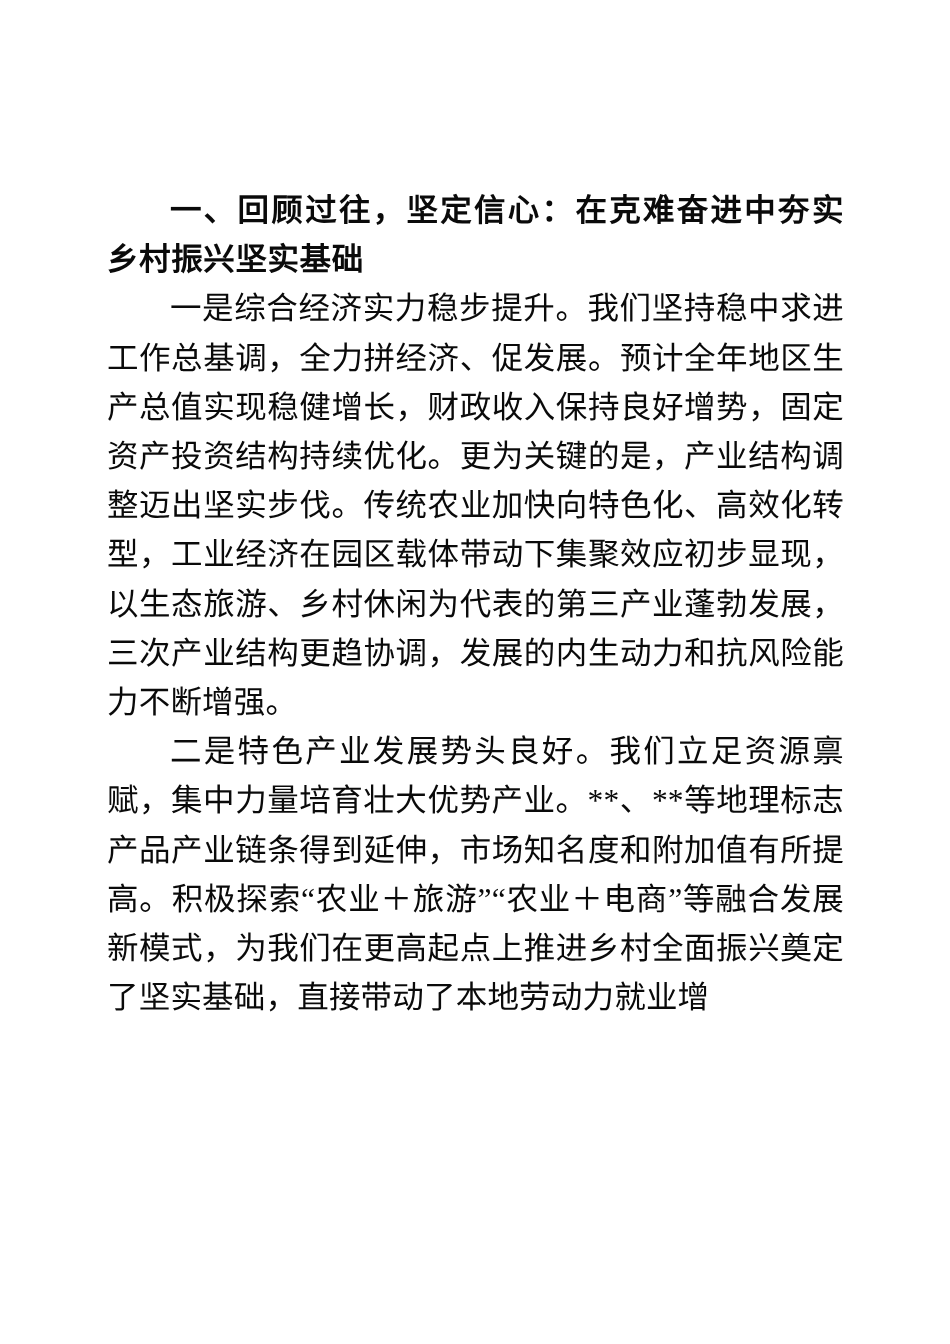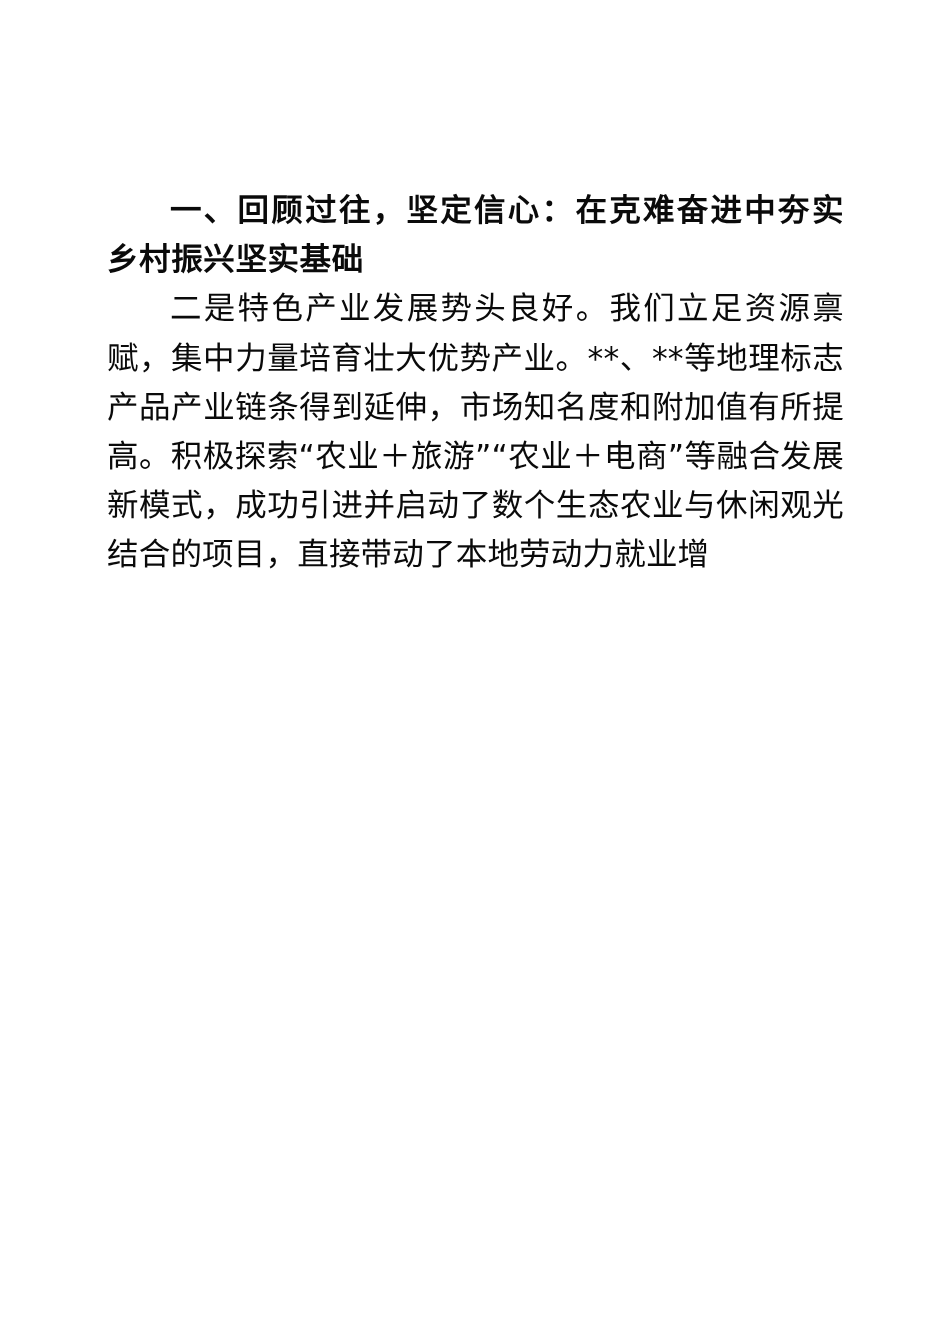--- a/index.html
+++ b/index.html
@@ -30,35 +30,37 @@
   .para {
     margin: 0;
     font-size: 31.5px;
     line-height: 49.2px;
     letter-spacing: 0.2px;
     text-align: justify;
     text-justify: inter-character;
     text-indent: 2em;
     word-break: break-all;
     color: #0a0a0a;
+    font-family: Liberation Serif, serif;
   }
   .para.heading {
     font-weight: 700;
     letter-spacing: 0.6px;
   }
   .para.body {
     font-weight: 400;
   }
 </style>
 </head>
 <body>
 
 <div class="page">
   <div class="content">
 
     <p class="para heading">一、回顾过往，坚定信心：在克难奋进中夯实乡村振兴坚实基础</p>
 
 
+    <p class="para body">一是综合经济实力稳步提升。我们坚持稳中求进工作总基调，全力拼经济、促发展。预计全年地区生产总值实现稳健增长，财政收入保持良好增势，固定资产投资结构持续优化。更为关键的是，产业结构调整迈出坚实步伐。传统农业加快向特色化、高效化转型，工业经济在园区载体带动下集聚效应初步显现，以生态旅游、乡村休闲为代表的第三产业蓬勃发展，三次产业结构更趋协调，发展的内生动力和抗风险能力不断增强。</p>
 
-    <p class="para body">二是特色产业发展势头良好。我们立足资源禀赋，集中力量培育壮大优势产业。**、**等地理标志产品产业链条得到延伸，市场知名度和附加值有所提高。积极探索“农业＋旅游”“农业＋电商”等融合发展新模式，成功引进并启动了数个生态农业与休闲观光结合的项目，直接带动了本地劳动力就业增</p>
+    <p class="para body">二是特色产业发展势头良好。我们立足资源禀赋，集中力量培育壮大优势产业。**、**等地理标志产品产业链条得到延伸，市场知名度和附加值有所提高。积极探索“农业＋旅游”“农业＋电商”等融合发展新模式，为我们在更高起点上推进乡村全面振兴奠定了坚实基础，直接带动了本地劳动力就业增</p>
 
   </div>
 </div>
 
 </body></html>

